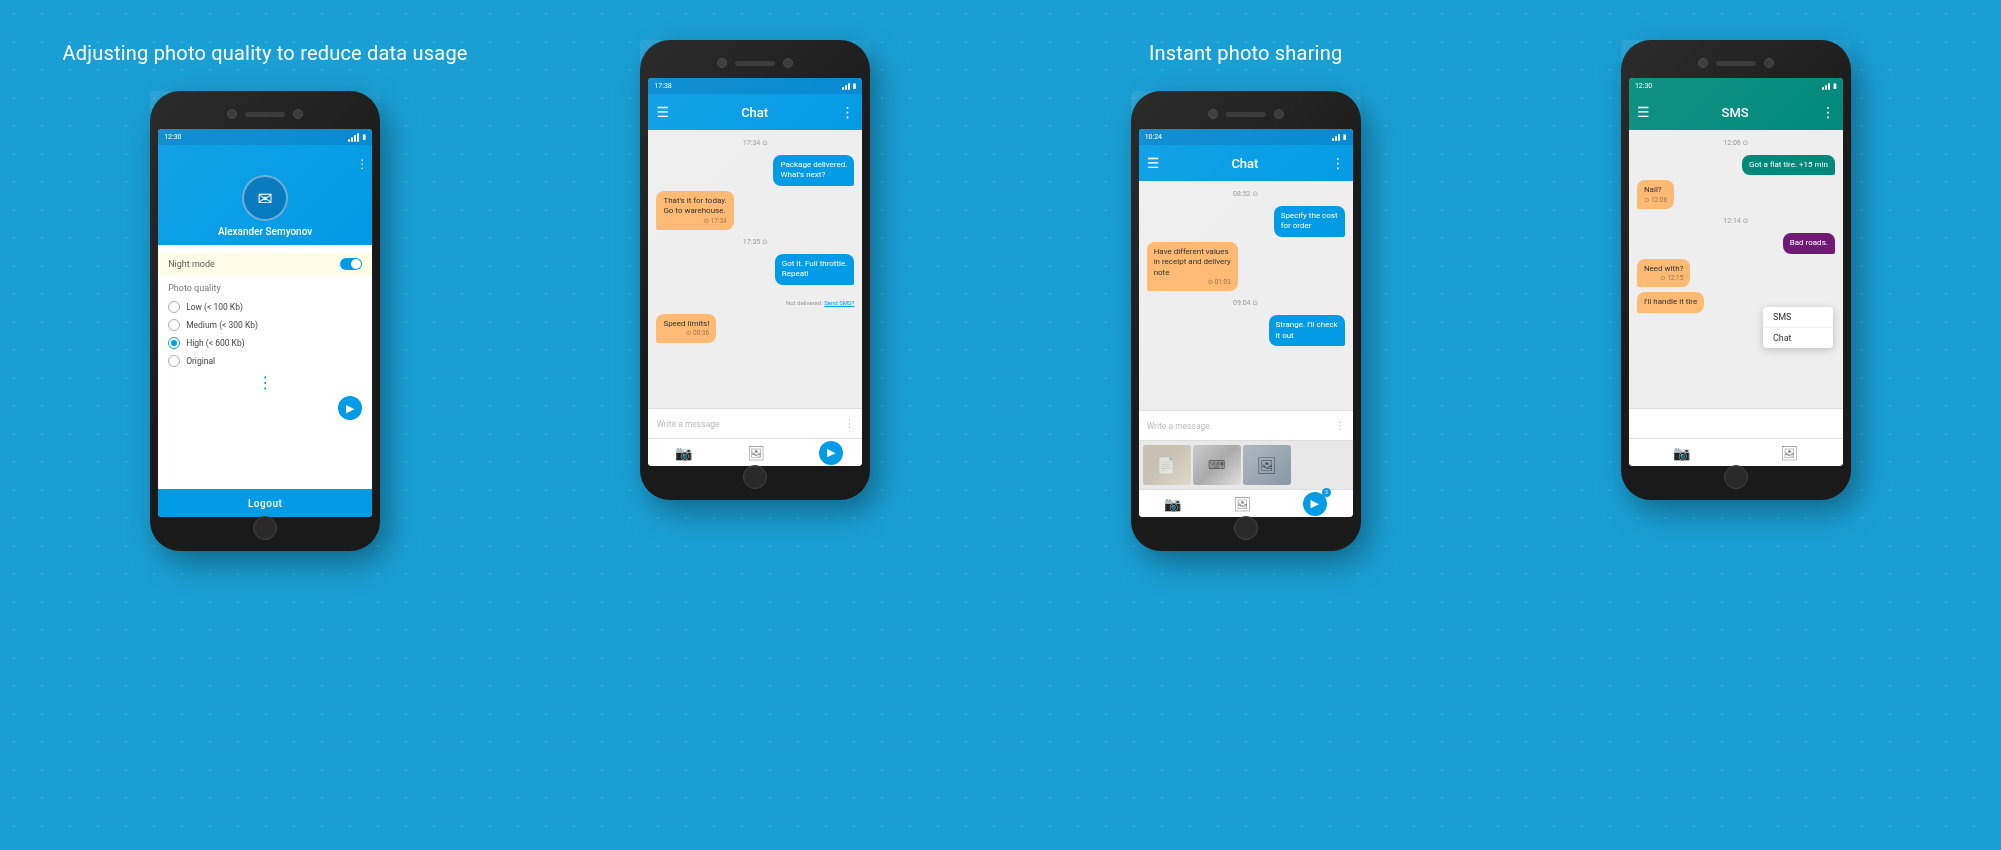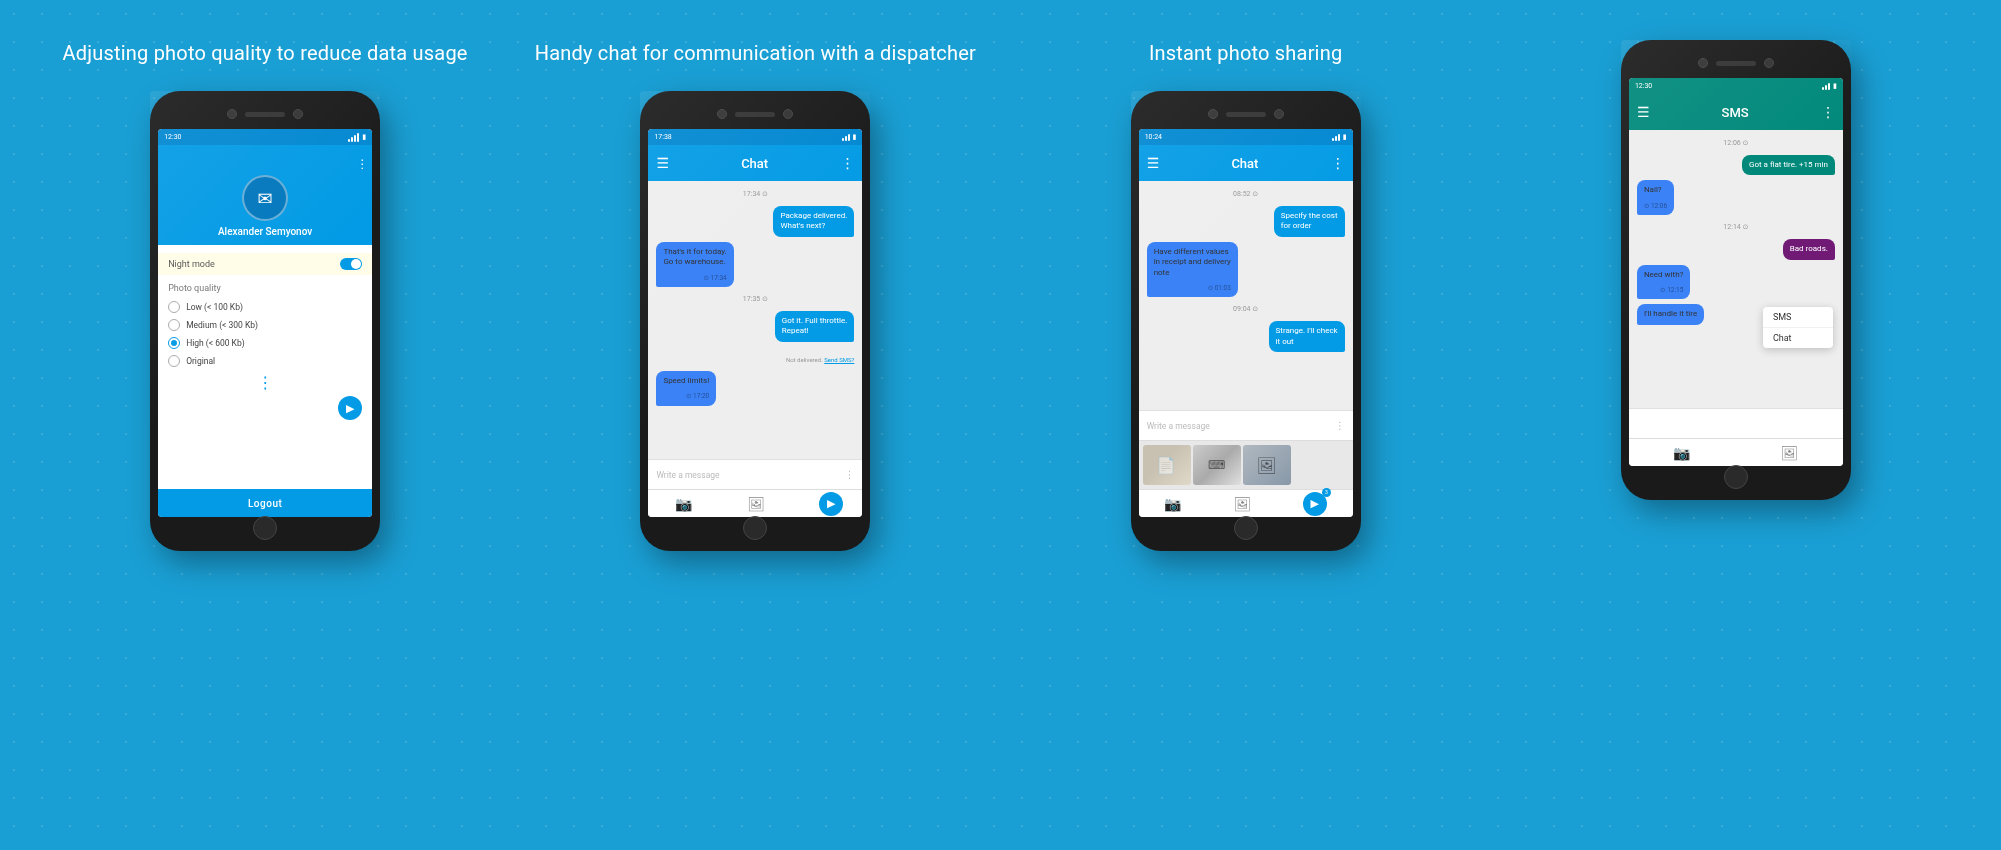--- a/index.html
+++ b/index.html
@@ -313,29 +313,29 @@
       position: relative;
     }
 
     .message-bubble.sent {
       background: #039be5;
       color: white;
       border-bottom-right-radius: 2px;
     }
 
     .message-bubble.received {
-      background: #3b82f6;
+      background: #fdba74;
       color: #333;
       border-bottom-left-radius: 2px;
     }
 
     .message-time {
       font-size: 6.5px;
       color: rgba(0,0,0,0.4);
-      margin-top: 6px;
+      margin-top: 0;
       text-align: right;
     }
 
     .time-label {
       font-size: 7px;
       color: #999;
       text-align: center;
       margin: 3px 0;
     }
 
@@ -564,22 +564,20 @@
         </div>
         <div class="logout-btn">Logout</div>
       </div>
       <div class="phone-bottom">
         <div class="home-button"></div>
       </div>
     </div>
   </div>
 
   <div class="panel">
-    <div class="panel-title">Handy chat for communication
-with a dispatcher</div>
     <div class="phone">
       <div class="phone-top-bar">
         <div class="phone-camera"></div>
         <div class="phone-speaker"></div>
         <div class="phone-camera"></div>
       </div>
       <div class="phone-screen">
         <div class="phone-screen-overlay"></div>
         <div class="status-bar">
           <span style="margin-right:auto;font-size:7px;">17:38</span>
@@ -613,21 +611,21 @@
             <div class="message-bubble sent">
               <span>Got it. Full throttle.<br>Repeat!</span>
             </div>
           </div>
           <div style="text-align:right;">
             <span style="font-size:6px;color:#999;">Not delivered. </span><span style="font-size:6px;color:#039be5;text-decoration:underline;">Send SMS?</span>
           </div>
           <div class="message-row left">
             <div class="message-bubble received">
               <span>Speed limits!</span>
-              <div class="message-time">⊙ 17:20</div>
+              <div class="message-time">⊙ 00:36</div>
             </div>
           </div>
         </div>
         <div class="chat-input-row">
           <span class="input-placeholder">Write a message</span>
           <span style="font-size:10px;color:#bbb;">⋮</span>
         </div>
         <div class="chat-bottom-bar">
           <span class="bottom-icon">📷</span>
           <span class="bottom-icon">🖼</span>

